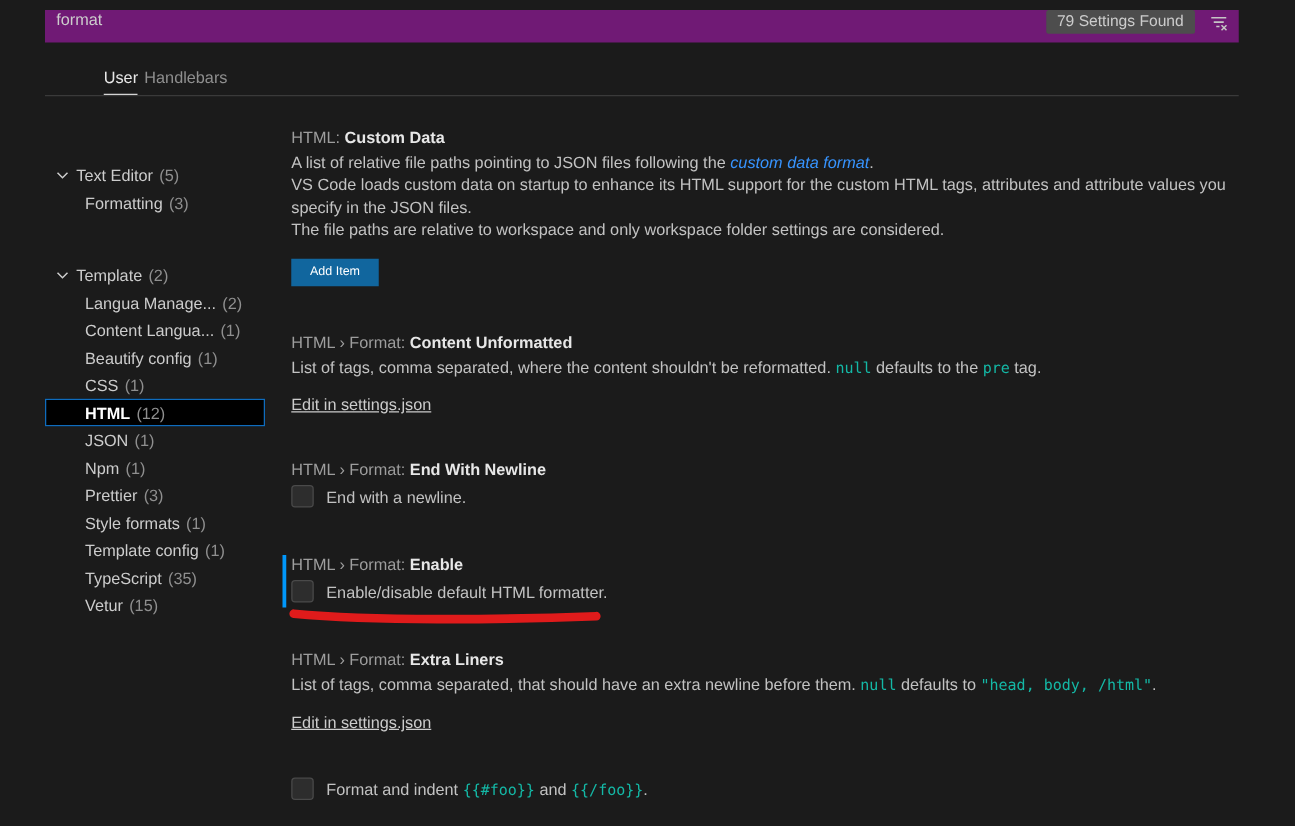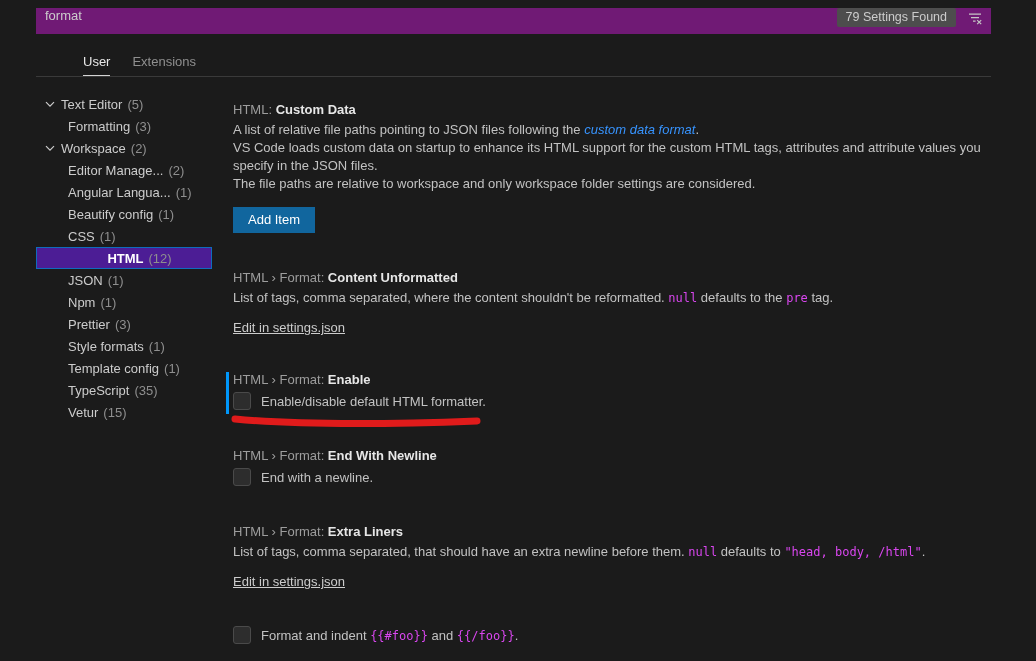--- a/index.html
+++ b/index.html
@@ -14,58 +14,58 @@
   .search-box {
     height:26px; background:#701a75; display:flex; align-items:flex-start;
     padding:0 6px 0 9px;
   }
   .search-text { flex:1; color:#cccccc; white-space:nowrap; overflow:hidden; }
   .badge {
     background:#4d4d4d; color:#cccccc; font-size:12.5px;
     padding:2px 9px 3px; border-radius:2px; white-space:nowrap;
   }
   .filter-btn { margin-left:9px; display:flex; align-items:center; cursor:pointer; padding:2px; }
-  .tabs-row { margin:20px 0 0 47px; display:flex; gap:22px; }
+  .tabs-row { margin:20px 0 0 47px; display:flex; gap:5px; }
   .tab { padding-bottom:6px; color:#8f8f8f; cursor:pointer; border-bottom:1px solid transparent; }
   .tab.active { color:#e7e7e7; border-bottom-color:#d4d4d4; }
   .divider { height:1px; background:#3a3a3a; margin:0 45px 0 36px; }
 
   
   .content { display:flex; padding:16px 0 0 36px; }
   .toc { width:197px; flex-shrink:0; padding-top:0; }
   .toc-row {
     height:22px; display:flex; align-items:center; width:176px;
     border:1px solid transparent; cursor:pointer; white-space:nowrap;
   }
-  .toc-row.lvl0 { padding-left:5px; }
+  .toc-row.lvl0 { padding-left:5px;margin-top:36px; }
   .toc-row.lvl1 { padding-left:31px; }
-  .toc-row.selected { border-color:#0f6cbd; background:#4c1d95;justify-content:center; }
+  .toc-row.selected { border-color:#0f6cbd; background:#000000; }
   .toc-row.selected .toc-label { font-weight:bold; color:#ffffff; }
   .toc-label { color:#cccccc; }
   .toc-count { color:#8f8f8f; margin-left:5px; }
   .chevron { width:16px; height:16px; margin-right:3px; flex-shrink:0; }
 
   
   .settings { width:780px; padding-top:8px; }
   .setting { position:relative; margin-bottom:36px; }
   .setting-title { line-height:18px; margin-bottom:2px; }
   .title-prefix { color:#9d9d9d; }
   .title-name { color:#e7e7e7; font-weight:bold; }
   .desc-line { color:#c2c2c2; line-height:18px; }
   code.inline {
-    font-family:"DejaVu Sans Mono", monospace; font-size:12px; color:#d946ef;
+    font-family:"DejaVu Sans Mono", monospace; font-size:12px; color:#14b8a6;
   }
   a.doc-link { color:#3794ff; text-decoration:none; cursor:pointer;font-style:italic; }
   a.settings-link {
     color:#cccccc; text-decoration:underline; display:inline-block;
     margin-top:13px; cursor:pointer;
   }
   .btn {
     margin-top:14px; background:#11669e; color:#ffffff; border:none;
-    padding:5px 15px 6px; font-size:13px; font-family:inherit; cursor:pointer;
+    padding:5px 15px 6px; font-size:10px; font-family:inherit; cursor:pointer;
     display:inline-block;
   }
   .checkbox-row { display:flex; align-items:center; margin-top:2px; height:20px; }
   .checkbox {
     width:18px; height:18px; background:#2d2d2d; border:1px solid #4a4a4a;
     border-radius:3px; margin-right:10px; flex-shrink:0; cursor:pointer;
   }
   .checkbox-label { color:#c2c2c2; }
   .modified-bar {
     position:absolute; left:-7px; top:1px; width:2.5px; height:42px; background:#0097fb;
@@ -83,21 +83,21 @@
       <span style="display:flex;">
         <svg width="16" height="16" viewBox="0 0 16 16">
           <path d="M2 4.2h12M4 7.7h8M6 11.2h2.6" stroke="#c5c5c5" stroke-width="1.3" fill="none"></path>
           <path d="M10.2 10.2l4 4M14.2 10.2l-4 4" stroke="#c5c5c5" stroke-width="1.2" fill="none"></path>
         </svg>
       </span>
     </span>
   </div>
   <div class="tabs-row" id="tabs-row">
       <div class="tab active">User</div>
-      <div class="tab">Extensions</div>
+      <div class="tab">Handlebars</div>
     </div>
 </div>
 <div class="divider"></div>
 
 <div class="content">
   <div class="toc" id="toc-list">
       <div class="toc-row lvl0">
         <svg class="chevron" viewBox="0 0 16 16">
           <path d="M4 6.2l4 4 4-4" stroke="#cccccc" stroke-width="1.2" fill="none"></path>
         </svg>
@@ -105,29 +105,29 @@
         <span class="toc-count">(5)</span>
       </div>
       <div class="toc-row lvl1">
         <span class="toc-label">Formatting</span>
         <span class="toc-count">(3)</span>
       </div>
       <div class="toc-row lvl0">
         <svg class="chevron" viewBox="0 0 16 16">
           <path d="M4 6.2l4 4 4-4" stroke="#cccccc" stroke-width="1.2" fill="none"></path>
         </svg>
-        <span class="toc-label">Workspace</span>
+        <span class="toc-label">Template</span>
         <span class="toc-count">(2)</span>
       </div>
       <div class="toc-row lvl1">
-        <span class="toc-label">Editor Manage...</span>
+        <span class="toc-label">Langua Manage...</span>
         <span class="toc-count">(2)</span>
       </div>
       <div class="toc-row lvl1">
-        <span class="toc-label">Angular Langua...</span>
+        <span class="toc-label">Content Langua...</span>
         <span class="toc-count">(1)</span>
       </div>
       <div class="toc-row lvl1">
         <span class="toc-label">Beautify config</span>
         <span class="toc-count">(1)</span>
       </div>
       <div class="toc-row lvl1">
         <span class="toc-label">CSS</span>
         <span class="toc-count">(1)</span>
       </div>
@@ -161,36 +161,36 @@
       </div>
       <div class="toc-row lvl1">
         <span class="toc-label">Vetur</span>
         <span class="toc-count">(15)</span>
       </div>
     </div>
   <div class="settings" id="settings-list">
       <div class="setting"><div class="setting-title"><span class="title-prefix">HTML: </span><span class="title-name">Custom Data</span></div><div class="desc-line"><span>A list of relative file paths pointing to JSON files following the </span><a class="doc-link">custom data format</a><span>.</span></div><div class="desc-line"><span>VS Code loads custom data on startup to enhance its HTML support for the custom HTML tags, attributes and attribute values you specify in the JSON files.</span></div><div class="desc-line"><span>The file paths are relative to workspace and only workspace folder settings are considered.</span></div><button class="btn">Add Item</button></div>
       <div class="setting"><div class="setting-title"><span class="title-prefix">HTML › Format: </span><span class="title-name">Content Unformatted</span></div><div class="desc-line"><span>List of tags, comma separated, where the content shouldn't be reformatted. </span><code class="inline">null</code><span> defaults to the </span><code class="inline">pre</code><span> tag.</span></div><a class="settings-link">Edit in settings.json</a></div>
       <div class="setting">
+        <div class="setting-title"><span class="title-prefix">HTML › Format: </span><span class="title-name">End With Newline</span></div>
+        <div class="checkbox-row">
+          <div class="checkbox"></div>
+          <span class="checkbox-label"><span>End with a newline.</span></span>
+        </div>
+      </div>
+      <div class="setting">
         <div class="modified-bar"></div>
         <div class="setting-title"><span class="title-prefix">HTML › Format: </span><span class="title-name">Enable</span></div>
         <div class="checkbox-row">
           <div class="checkbox"></div>
           <span class="checkbox-label"><span>Enable/disable default HTML formatter.</span></span>
         </div>
         <div class="annotation-underline"><svg width="254" height="18" viewBox="0 0 254 18">
             <path d="M6 6 C 70 12, 170 11, 248 8" stroke="#e01b1b" stroke-width="7" stroke-linecap="round" fill="none"></path>
           </svg></div>
-      </div>
-      <div class="setting">
-        <div class="setting-title"><span class="title-prefix">HTML › Format: </span><span class="title-name">End With Newline</span></div>
-        <div class="checkbox-row">
-          <div class="checkbox"></div>
-          <span class="checkbox-label"><span>End with a newline.</span></span>
-        </div>
       </div>
       <div class="setting"><div class="setting-title"><span class="title-prefix">HTML › Format: </span><span class="title-name">Extra Liners</span></div><div class="desc-line"><span>List of tags, comma separated, that should have an extra newline before them. </span><code class="inline">null</code><span> defaults to </span><code class="inline">"head, body, /html"</code><span>.</span></div><a class="settings-link">Edit in settings.json</a></div>
       <div class="setting">
         <div class="checkbox-row">
           <div class="checkbox"></div>
           <span class="checkbox-label"><span>Format and indent </span><code class="inline">{{#foo}}</code><span> and </span><code class="inline">{{/foo}}</code><span>.</span></span>
         </div>
       </div>
     </div>
 </div>

